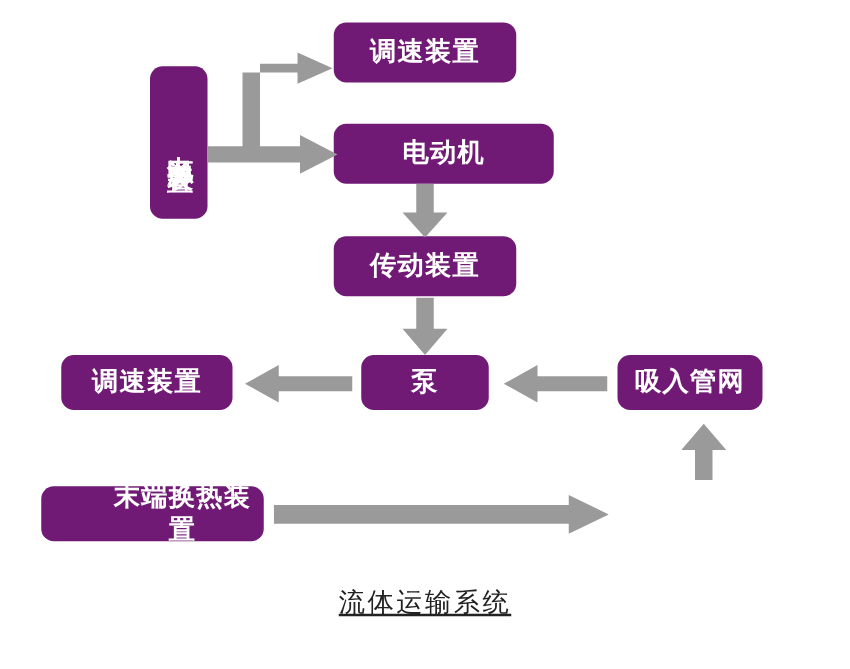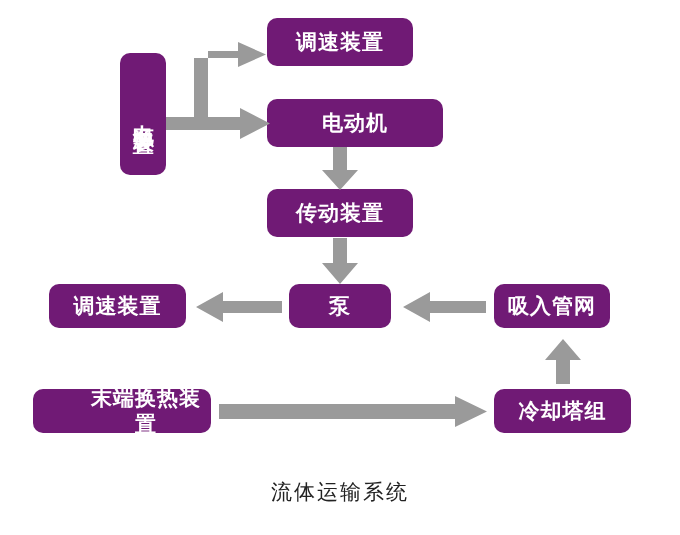--- a/index.html
+++ b/index.html
@@ -82,23 +82,20 @@
   </div>
 
   <div class="node" style="left:494px; top:284px; width:116px; height:44px;">
     <span>吸入管网</span>
   </div>
 
   <div class="node" style="left:33px; top:389px; width:178px; height:44px;padding-left:48px;">
     <span>末端换热装置</span>
   </div>
 
-  <div class="node" style="left:494px; top:389px; width:137px; height:44px;">
-    <span>冷却塔组</span>
-  </div>
 
   <div class="arrow" style="left:166px; top:30px; width:105px; height:92px;">
     <svg width="105" height="92" viewBox="0 0 105 92">
       <path d="M 28 92 L 28 28 L 72 28 L 72 12 L 100 24.5 L 72 37 L 72 21 L 42 21 L 42 92 Z" fill="#9a9a9a"></path>
     </svg>
   </div>
 
   <div class="arrow" style="left:166px; top:108px; width:104px; height:31px;">
     <svg width="104" height="31" viewBox="0 0 104 31">
       <path d="M 0 9 L 74 9 L 74 0 L 104 15.5 L 74 31 L 74 22 L 0 22 Z" fill="#9a9a9a"></path>
@@ -134,15 +131,15 @@
       <path d="M 18 0 L 36 21 L 25 21 L 25 45 L 11 45 L 11 21 L 0 21 Z" fill="#9a9a9a"></path>
     </svg>
   </div>
 
   <div class="arrow" style="left:219px; top:396px; width:268px; height:31px;">
     <svg width="268" height="31" viewBox="0 0 268 31">
       <path d="M 0 8 L 236 8 L 236 0 L 268 15.5 L 236 31 L 236 23 L 0 23 Z" fill="#9a9a9a"></path>
     </svg>
   </div>
 
-  <div class="caption" style="left:0px; top:478px; width:680px;">流体运输系统</div>
+  <div class="caption" style="left:0px; top:468px; width:680px;text-decoration:underline;">流体运输系统</div>
 
 </div>
 
 </body></html>

